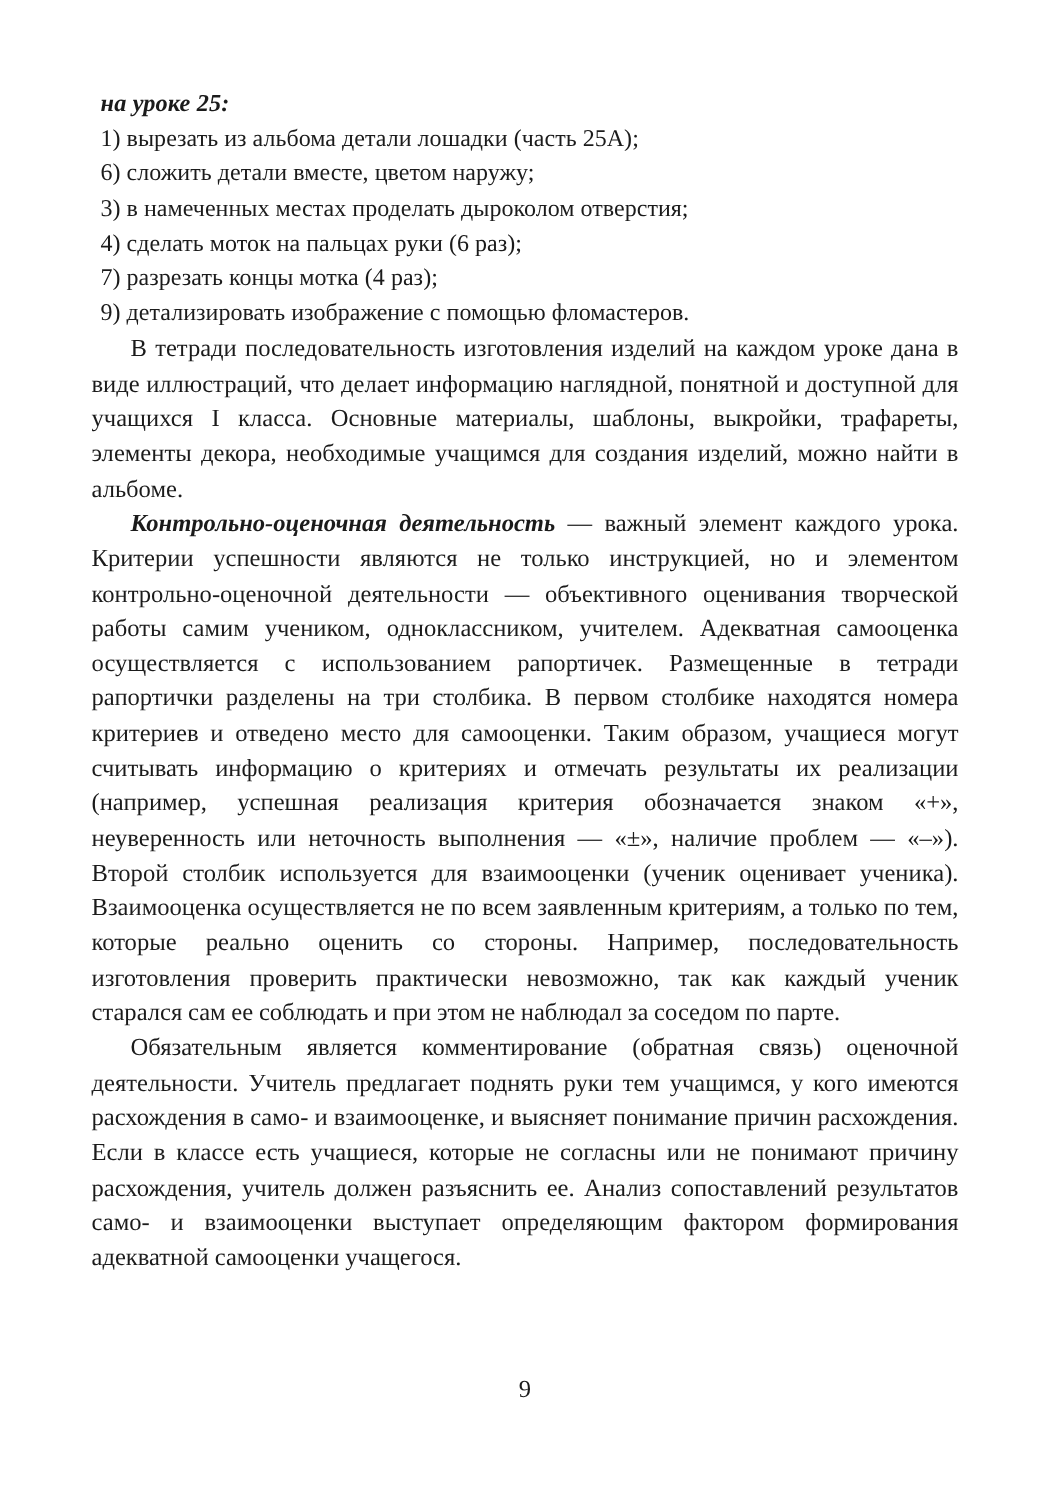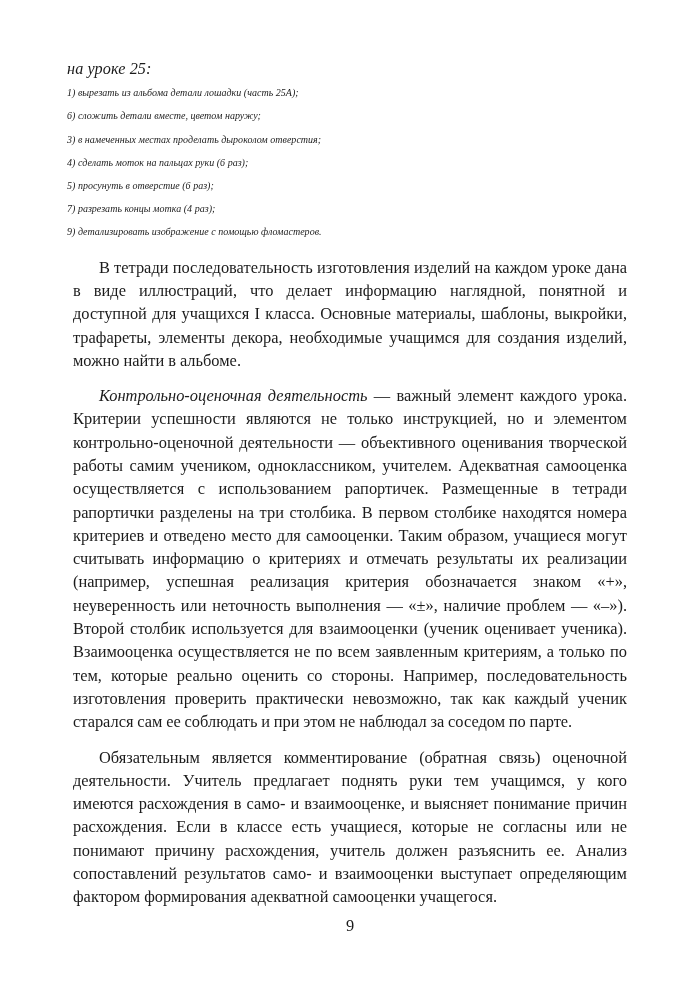--- a/index.html
+++ b/index.html
@@ -29,64 +29,63 @@
 
   .text-block {
     position: absolute;
     left: 61px;
     top: 58px;
     width: 578px;
   }
 
   
   .lesson-heading {
-    font-weight: normal;
+    font-weight: bold;
     font-style: italic;
     font-size: 16.2px;
     line-height: 23.2px;
     letter-spacing: 0.1px;
     margin: 0 0 0 6px;
     white-space: nowrap;
   }
 
   
   .instruction-list {
     list-style: none;
     margin: 0;
     padding: 0;
   }
   .instruction-list li {
-    font-style: italic;
-    font-size: 10px;
+    font-size: 16px;
     line-height: 23.2px;
     margin: 0 0 0 6px;
     white-space: nowrap;
     letter-spacing: 0.02px;
   }
 
   
   p.body-par {
     font-size: 16.4px;
     line-height: 23.3px;
     text-align: justify;
     text-justify: inter-word;
-    margin: 12px;
+    margin: 0;
     text-indent: 26px;
     hyphens: manual;
     word-spacing: -0.1px;
   }
   p.body-par.tight {
     word-spacing: -0.3px;
   }
   p.body-par + p.body-par {
     margin-top: 0;
   }
 
   .lead-bold-italic {
-    font-weight: normal;
+    font-weight: bold;
     font-style: italic;
   }
   .emph-italic {
   }
 
   
   .folio {
     position: absolute;
     left: 0;
     top: 916px;
@@ -104,21 +103,20 @@
 
   <div class="text-block">
 
     <div class="lesson-heading">на уроке 25:</div>
 
     <ol class="instruction-list">
       <li>1) вырезать из альбома детали лошадки (часть 25А);</li>
       <li>6) сложить детали вместе, цветом наружу;</li>
       <li>3) в намеченных местах проделать дыроколом отверстия;</li>
       <li>4) сделать моток на пальцах руки (6 раз);</li>
-      <li>5) просунуть в отверстие (6 раз);</li>
       <li>7) разрезать концы мотка (4 раз);</li>
       <li>9) детализировать изображение с помощью фломастеров.</li>
     </ol>
 
     <p class="body-par">В тетради последовательность изготовления изделий на каждом уроке дана в виде иллюстраций, что делает информацию наглядной, понятной и доступной для учащихся I класса. Основные материалы, шаблоны, выкройки, трафареты, элементы декора, необходимые учащимся для создания изделий, можно найти в альбоме.</p>
 
     <p class="body-par tight">
       <span class="lead-bold-italic">Контрольно-оценочная деятельность</span><span> — важный элемент каждого урока. Критерии успешности являются не только инструкцией, но и элементом контрольно-оценочной деятельности — объективного оценивания творческой работы самим учеником, одноклассником, учителем. Адекватная самооценка осуществляется с использованием рапортичек. Размещенные в тетради рапортички разделены на три столбика. В </span><span class="emph-italic">первом столбике</span><span> находятся номера критериев и отведено место для самооценки. Таким образом, учащиеся могут считывать информацию о критериях и отмечать результаты их реализации (например, успешная реализация критерия обозначается знаком «+», неуверенность или неточность выполнения — «±», наличие проблем — «–»). </span><span class="emph-italic">Второй столбик</span><span> используется для взаимооценки (ученик оценивает ученика). Взаимооценка осуществляется не по всем заявленным критериям, а только по тем, которые реально оценить со стороны. Например, последовательность изготовления проверить практически невозможно, так как каждый ученик старался сам ее соблюдать и при этом не наблюдал за соседом по парте.</span>
     </p>
 

